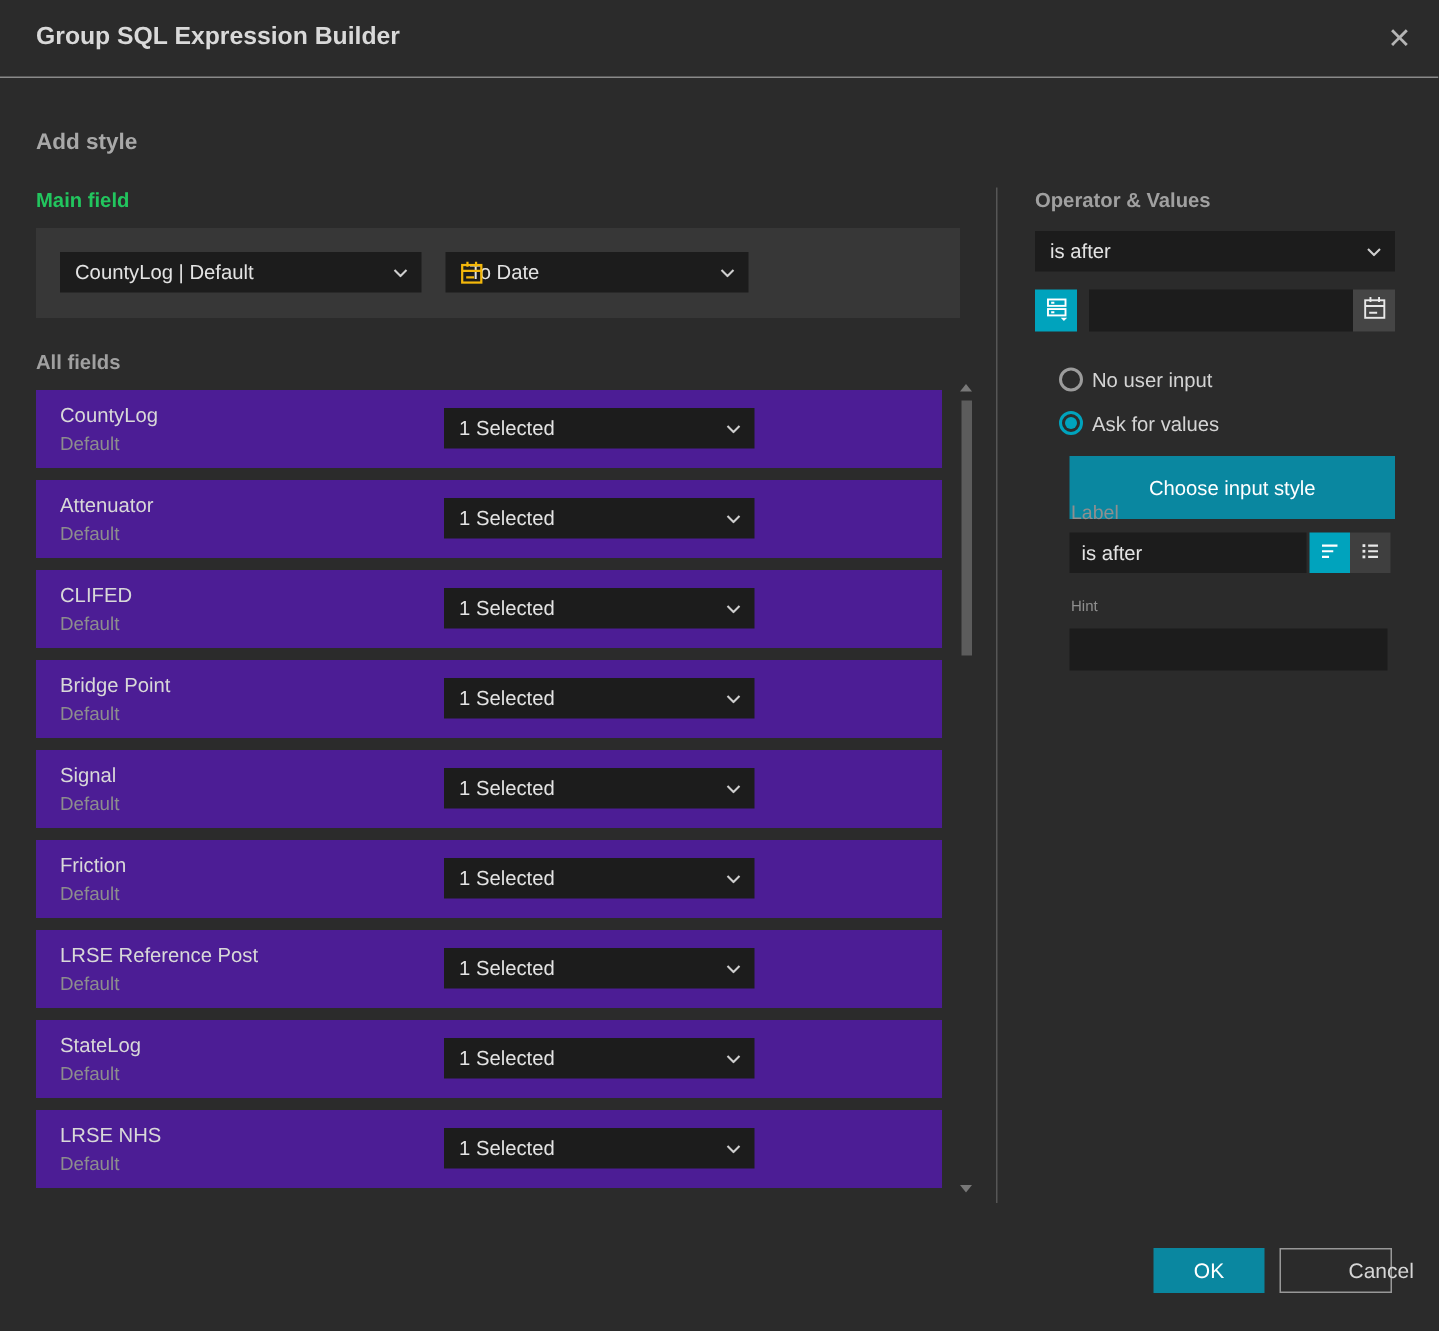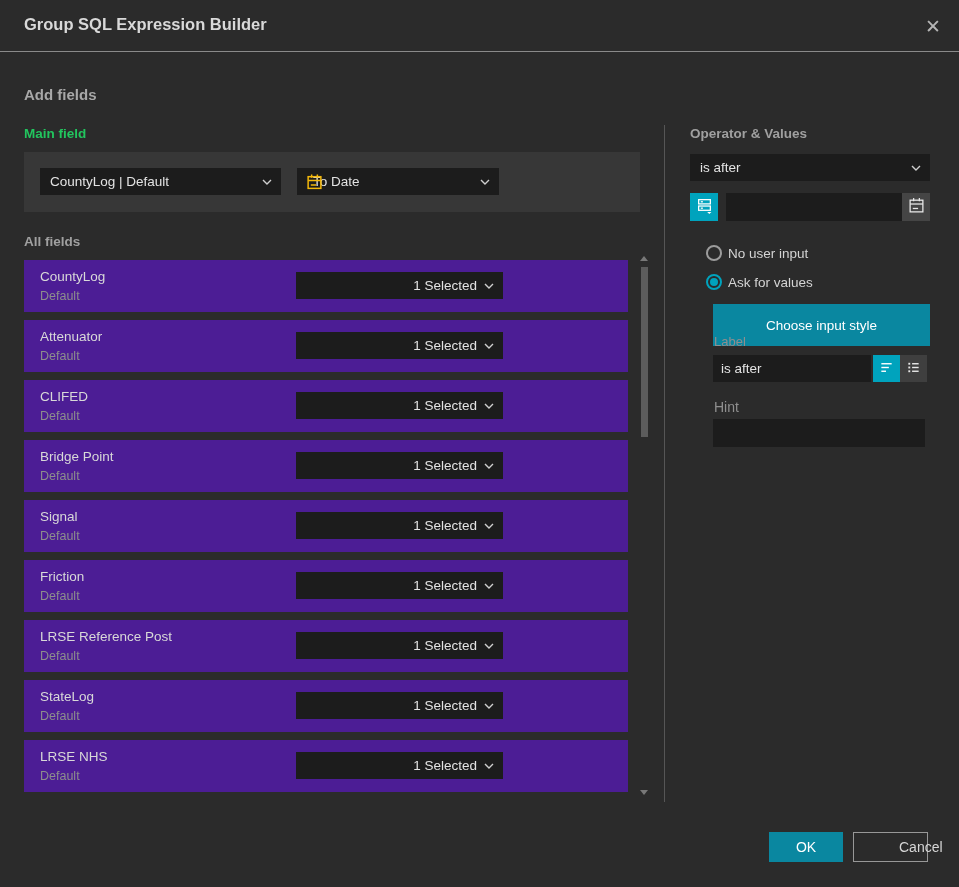--- a/index.html
+++ b/index.html
@@ -32,21 +32,21 @@
   
   .main-box{position:absolute;left:24px;top:152px;width:616px;height:60px;background:#373737;}
   .dd-field{left:16px;top:16px;width:241px;}
   .dd-date{left:273px;top:16px;width:202px;padding-left:16px;}
   .dd-date .cal{position:absolute;left:9px;top:50%;transform:translateY(-50%);display:flex;}
   
   .fields-list{position:absolute;left:24px;top:260px;width:604px;height:533px;overflow:hidden;display:flex;flex-direction:column;gap:8px;}
   .field-row{position:relative;flex:0 0 52px;background:#4c1d95;}
   .field-row .fname{position:absolute;left:16px;top:9px;font-size:13.5px;color:#d8d8d8;}
   .field-row .fsub{position:absolute;left:16px;top:29px;font-size:12.5px;color:#8d8d8d;}
-  .field-row .dd{left:272px;top:12px;width:207px;justify-content:flex-end;}
+  .field-row .dd{left:272px;top:12px;width:207px;}
   
   .scrollbar{position:absolute;left:640px;top:252px;width:9px;height:546px;}
   .scroll-arrow{position:absolute;left:0;width:0;height:0;border-left:4.5px solid transparent;border-right:4.5px solid transparent;cursor:pointer;}
   .scroll-arrow.up{top:4px;border-bottom:5px solid #787878;}
   .scroll-arrow.down{top:538px;border-top:5px solid #787878;}
   .scroll-thumb{position:absolute;left:1px;top:15px;width:7px;height:170px;background:#5c5c5c;cursor:pointer;}
   
   .divider{position:absolute;left:664px;top:125px;width:1px;height:677px;background:#565656;}
   
   .dd-op{left:690px;top:154px;width:240px;}
@@ -62,35 +62,35 @@
   .radio.selected::after{content:"";position:absolute;inset:2px;border-radius:50%;background:var(--accent-bright);}
   .r1{top:245px;}
   .r2{top:274px;}
   .choose-btn{position:absolute;left:713px;top:304px;width:217px;height:42px;background:var(--accent);color:#fff;border:none;font-size:13.5px;font-family:"Liberation Sans",sans-serif;cursor:pointer;}
   .cap-label{position:absolute;left:714px;top:334px;font-size:13px;color:#8f8f8f;}
   .in-label{left:713px;top:355px;width:158px;height:27px;}
   .style-group{position:absolute;left:873px;top:355px;display:flex;}
   .style-btn{width:27px;height:27px;display:flex;align-items:center;justify-content:center;cursor:pointer;border:none;}
   .style-btn.active{background:var(--accent-bright);}
   .style-btn.inactive{background:#3f3f3f;}
-  .cap-hint{position:absolute;left:714px;top:399px;font-size:14px;color:#8f8f8f;}
+  .cap-hint{position:absolute;left:714px;top:399px;font-size:10px;color:#8f8f8f;}
   .in-hint{left:713px;top:419px;width:212px;height:28px;}
   
   .ok-btn{position:absolute;left:769px;top:832px;width:74px;height:30px;background:var(--accent);color:#fff;border:none;font-size:14px;font-family:"Liberation Sans",sans-serif;cursor:pointer;}
   .cancel-btn{position:absolute;left:853px;top:832px;width:75px;height:30px;background:transparent;color:#d6d6d6;border:1px solid #989898;font-size:14px;font-family:"Liberation Sans",sans-serif;cursor:pointer;padding-left:45px;}
 </style>
 </head>
 <body>
 
 <div class="titlebar">
   <div class="title">Group SQL Expression Builder</div>
   <div class="close-btn">✕</div>
 </div>
 
-<div class="h-add">Add fields</div>
+<div class="h-add">Add style</div>
 <div class="h-main">Main field</div>
 <div class="h-all">All fields</div>
 <div class="h-op">Operator &amp; Values</div>
 
 <div class="main-box">
   <div class="dd dd-field">
     <span>CountyLog | Default</span>
     <span class="chev">
       <svg width="10" height="6" viewBox="0 0 10 6">
           <polyline points="1,1 5,5 9,1" fill="none" stroke="#cfcfcf" stroke-width="1.4"></polyline>

